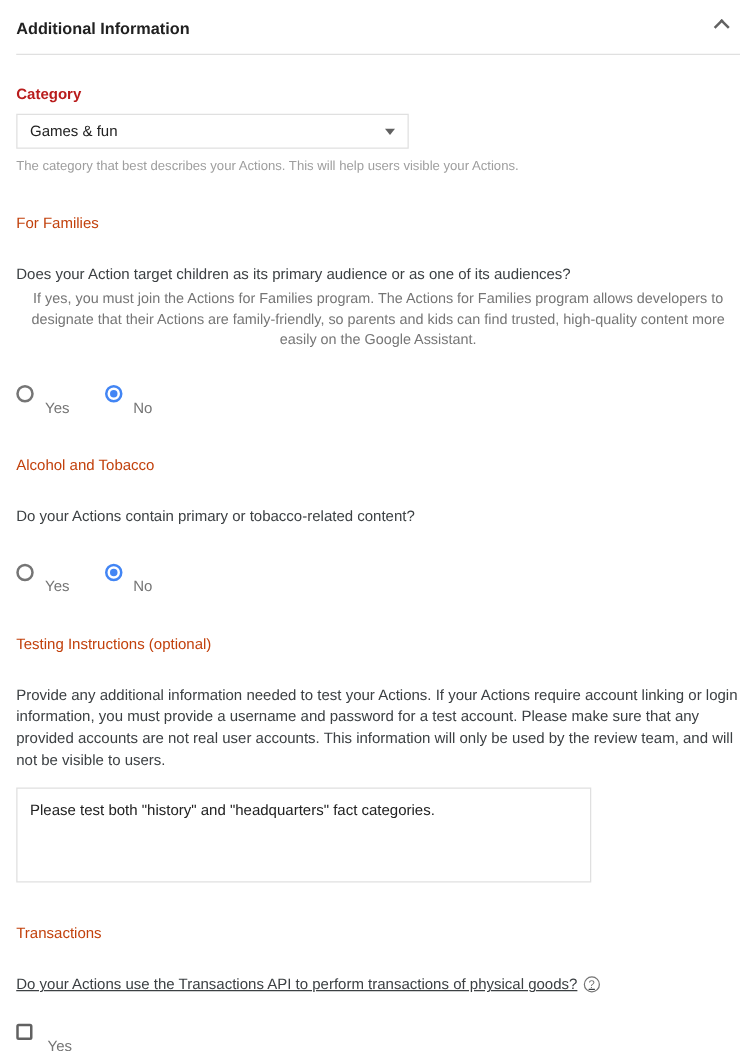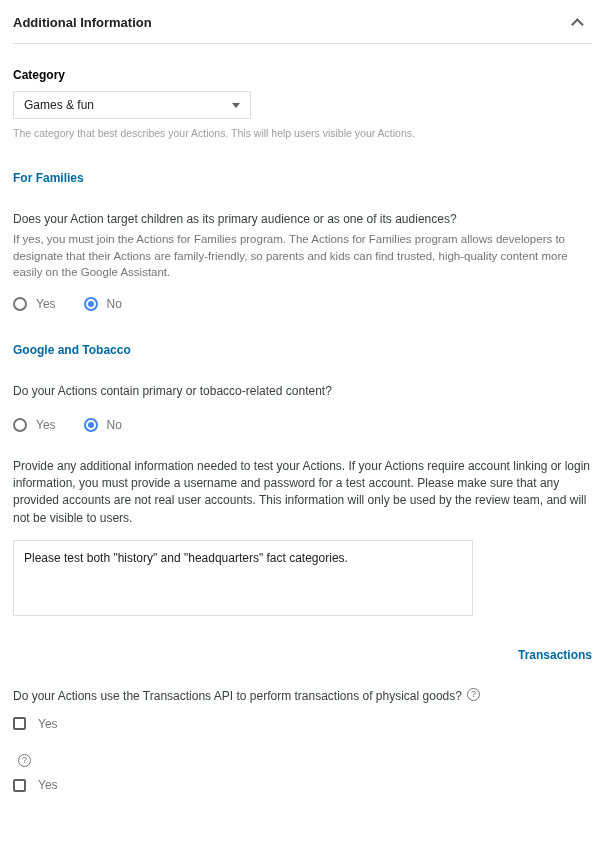--- a/index.html
+++ b/index.html
@@ -8,46 +8,45 @@
     width: 605px;
     min-height: 841px;
     font-family: "Liberation Sans", sans-serif;
     color: #212121;
   }
   .page { padding: 0 13px; }
 
   
   .header {
     display: flex;
-    align-items: center;
     justify-content: space-between;
     padding: 15px 2px 13px 0;
     border-bottom: 1px solid #e0e0e0;
   }
   .header-title { font-size: 13px; font-weight: bold; color: #212121; }
   .chevron-up {
     width: 9px; height: 9px;
     border-left: 2px solid #616161;
     border-top: 2px solid #616161;
     transform: rotate(45deg) translateY(3px);
     cursor: pointer;
     margin-right: 6px;
   }
 
   
-  .field-label { font-size: 12px; font-weight: bold; color: #000000; margin-top: 24px; }
-  .section-heading { font-size: 12px; font-weight: bold; color: #0369a1; }
+  .field-label { font-size: 12px; font-weight: bold; color: #b91c1c; margin-top: 24px; }
+  .section-heading { font-size: 12px; font-weight: normal; color: #c2410c; }
   .question { font-size: 12px; color: #3c4043; line-height: 1.45; max-width: 588px; }
   .helper { font-size: 11.5px; color: #757575; line-height: 1.42; max-width: 588px; }
   .helper.small { font-size: 10.5px; color: #9e9e9e; margin-top: 7px; }
 
   
   .dropdown {
     margin-top: 9px;
-    width: 238px;
+    width: 314px;
     height: 28px;
     border: 1px solid #e0e0e0;
     display: flex;
     align-items: center;
     justify-content: space-between;
     padding: 0 10px;
     cursor: pointer;
     background: #fff;
   }
   .dropdown-value { font-size: 12px; color: #212121; }
@@ -69,21 +68,21 @@
     flex: 0 0 auto;
   }
   .radio-circle.selected { border-color: #4285f4; }
   .radio-circle.selected::after {
     content: "";
     position: absolute;
     left: 2px; top: 2px; right: 2px; bottom: 2px;
     background: #4285f4;
     border-radius: 50%;
   }
-  .radio-label, .check-label { font-size: 12px; color: #757575; }
+  .radio-label, .check-label { font-size: 12px; color: #757575; margin-top: 22px; }
 
   
   .textarea {
     margin-top: 13px;
     width: 460px;
     height: 76px;
     border: 1px solid #e0e0e0;
     resize: none;
     font-family: "Liberation Sans", sans-serif;
     font-size: 12px;
@@ -113,27 +112,27 @@
     justify-content: center;
     font-size: 9px;
     color: #757575;
     margin-left: 5px;
     vertical-align: -2px;
     cursor: pointer;
     flex: 0 0 auto;
   }
 
   
-  .mt-28 { margin-top: 28px; text-align: right; }
+  .mt-28 { margin-top: 28px; }
   .mt-30 { margin-top: 30px; }
   .mt-32 { margin-top: 32px; }
   .mt-14 { margin-top: 26px; }
-  .mt-3  { margin-top: 3px; }
+  .mt-3  { margin-top: 3px; text-align: center; }
   .mt-20 { margin-top: 20px; }
-  .q-line { display: flex; align-items: flex-start; }
+  .q-line { display: flex; align-items: center; text-decoration: underline; }
 </style>
 </head>
 <body>
 
 <div class="page">
 
   
   <div class="header">
     <div class="header-title">Additional Information</div>
     <span class="chevron-up"></span>
@@ -156,34 +155,35 @@
       <span class="radio-circle"></span>
       <span class="radio-label">Yes</span>
     </label>
     <label class="radio-option">
       <span class="radio-circle selected"></span>
       <span class="radio-label">No</span>
     </label>
   </div>
 
   
-  <div class="section-heading mt-32">Google and Tobacco</div>
+  <div class="section-heading mt-32">Alcohol and Tobacco</div>
   <div class="question mt-14">Do your Actions contain primary or tobacco-related content?</div>
   <div class="radio-row">
     <label class="radio-option">
       <span class="radio-circle"></span>
       <span class="radio-label">Yes</span>
     </label>
     <label class="radio-option">
       <span class="radio-circle selected"></span>
       <span class="radio-label">No</span>
     </label>
   </div>
 
   
+  <div class="section-heading mt-32">Testing Instructions (optional)</div>
   <div class="question mt-14">Provide any additional information needed to test your Actions. If your Actions require account linking or login information, you must provide a username and password for a test account. Please make sure that any provided accounts are not real user accounts. This information will only be used by the review team, and will not be visible to users.</div>
   <textarea class="textarea" style="">Please test both "history" and "headquarters" fact categories.</textarea>
 
   
   <div class="section-heading mt-28">Transactions</div>
   <div class="question mt-14 q-line">
     <span>Do your Actions use the Transactions API to perform transactions of physical goods?</span>
     <span class="help-icon">?</span>
   </div>
   <label class="check-row">

